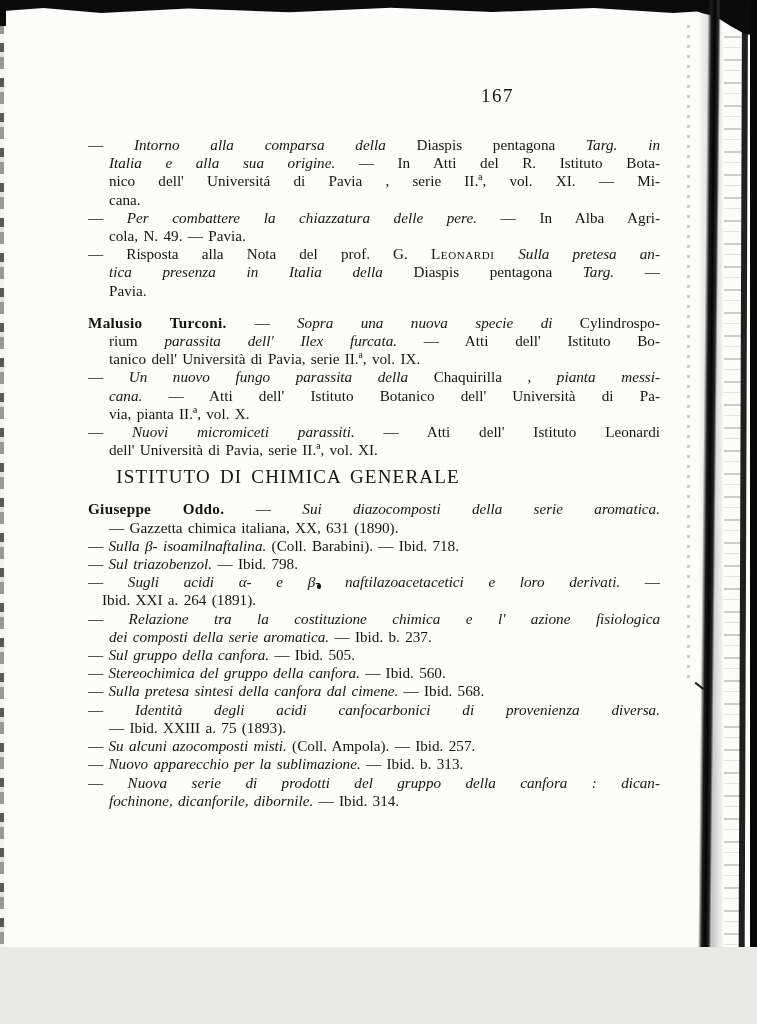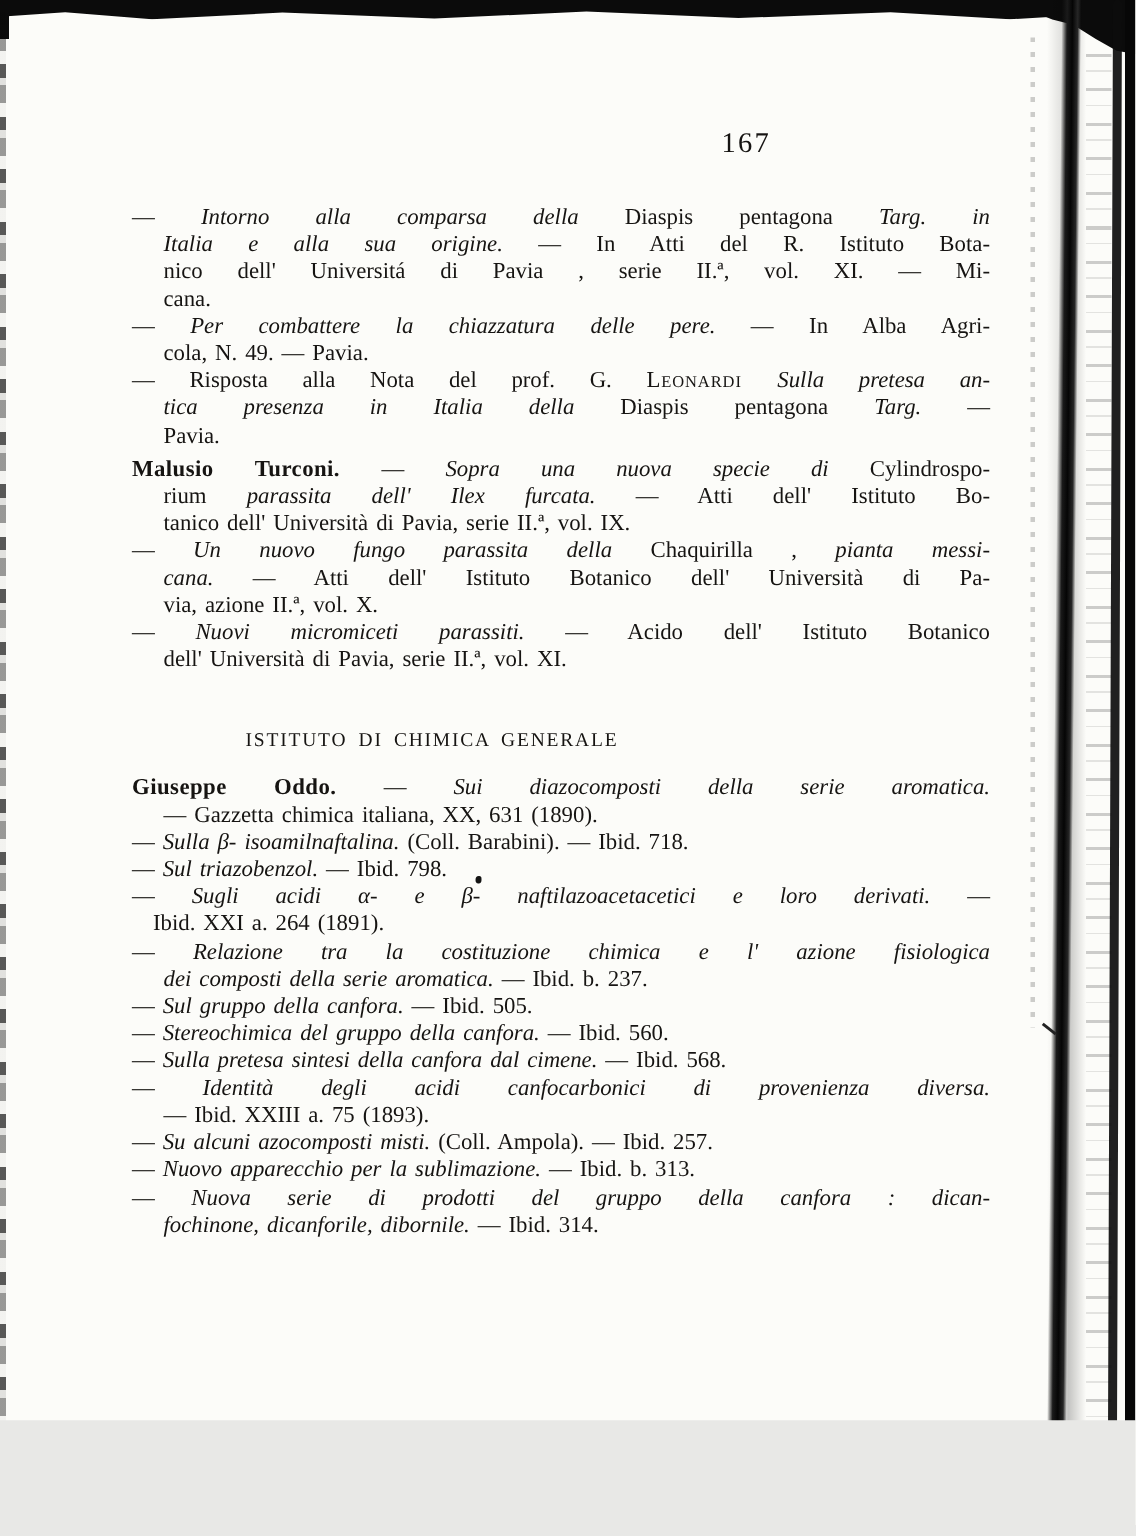--- a/index.html
+++ b/index.html
@@ -13,34 +13,34 @@
   }
   
   .page-number{
     position:absolute;left:481px;top:85px;
     font-size:19px;letter-spacing:1.5px;font-weight:500;
   }
   .content{
     position:absolute;left:88px;top:136px;width:572px;
     font-size:15.2px;word-spacing:1.5px;
   }
-  .block + .block{margin-top:4px;}
+  .block + .block{margin-top:14px;}
   .entry{margin:0;padding:0;}
   .line{display:block;line-height:18.2px;text-align:left;}
   .line.cont{padding-left:21px;}
   .line.flush{padding-left:2px;margin-left:12px;}
   .line.just{text-align:justify;text-align-last:justify;text-justify:inter-word;}
   .s-r{font-style:normal;}
   .s-i{font-style:italic;}
   .s-b{font-weight:bold;letter-spacing:.3px;}
   .s-sc{font-variant:small-caps;letter-spacing:.6px;}
   .heading{
-    margin:34px 172px 14px 0;
+    margin:8px 172px 14px 0;
     text-align:center;
-    font-size:13px;line-height:19px;
+    font-size:19px;line-height:19px;
     letter-spacing:1.2px;word-spacing:3px;
   }
   
   .artifact{position:absolute;pointer-events:none;}
   .edge-top{left:0;top:0;width:724px;height:14px;background:#0b0b0b;
     clip-path:polygon(0 0,100% 0,100% 70%,93% 92%,82% 58%,68% 86%,54% 55%,40% 88%,26% 60%,14% 92%,6% 58%,0 80%);}
   .corner-tr{left:694px;top:0;width:63px;height:36px;background:#0b0b0b;
     clip-path:polygon(0 0,100% 0,100% 100%,80% 94%,58% 72%,34% 46%,12% 36%,0 28%);}
   .corner-tl{left:0;top:0;width:6px;height:26px;background:#0b0b0b;}
   .corner-bl{left:0;top:948px;width:7px;height:76px;background:#0b0b0b;border-radius:0 70% 0 0;}
@@ -91,24 +91,24 @@
       </div>
       <div class="block">
         <p class="entry">
           <span class="line first just"><span class="s-b">Malusio Turconi. </span><span class="s-r">— </span><span class="s-i">Sopra una nuova specie di </span><span class="s-r">Cylindrospo-</span></span>
           <span class="line cont just"><span class="s-r">rium </span><span class="s-i">parassita dell' Ilex furcata. </span><span class="s-r">— Atti dell' Istituto Bo-</span></span>
           <span class="line cont"><span class="s-r">tanico dell' Università di Pavia, serie II.ª, vol. IX.</span></span>
         </p>
         <p class="entry">
           <span class="line first just"><span class="s-r">— </span><span class="s-i">Un nuovo fungo parassita della </span><span class="s-r">Chaquirilla , </span><span class="s-i">pianta messi-</span></span>
           <span class="line cont just"><span class="s-i">cana. </span><span class="s-r">— Atti dell' Istituto Botanico dell' Università di Pa-</span></span>
-          <span class="line cont"><span class="s-r">via, azione II.ª, vol. X.</span></span>
+          <span class="line cont"><span class="s-r">via, pianta II.ª, vol. X.</span></span>
         </p>
         <p class="entry">
-          <span class="line first just"><span class="s-r">— </span><span class="s-i">Nuovi micromiceti parassiti. </span><span class="s-r">— Acido dell' Istituto Botanico</span></span>
+          <span class="line first just"><span class="s-r">— </span><span class="s-i">Nuovi micromiceti parassiti. </span><span class="s-r">— Atti dell' Istituto Leonardi</span></span>
           <span class="line cont"><span class="s-r">dell' Università di Pavia, serie II.ª, vol. XI.</span></span>
         </p>
       </div>
       <div class="heading">ISTITUTO DI CHIMICA GENERALE</div>
       <div class="block">
         <p class="entry">
           <span class="line first just"><span class="s-b">Giuseppe Oddo. </span><span class="s-r">— </span><span class="s-i">Sui diazocomposti della serie aromatica.</span></span>
           <span class="line cont"><span class="s-r">— Gazzetta chimica italiana, XX, 631 (1890).</span></span>
         </p>
         <p class="entry">

